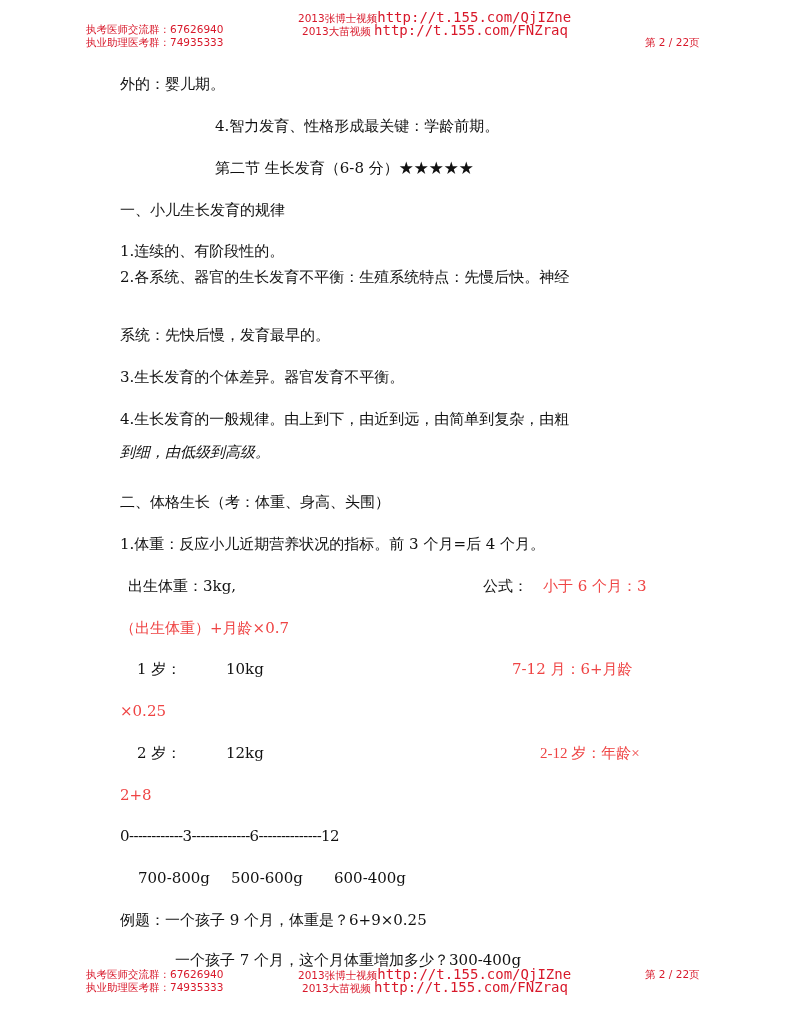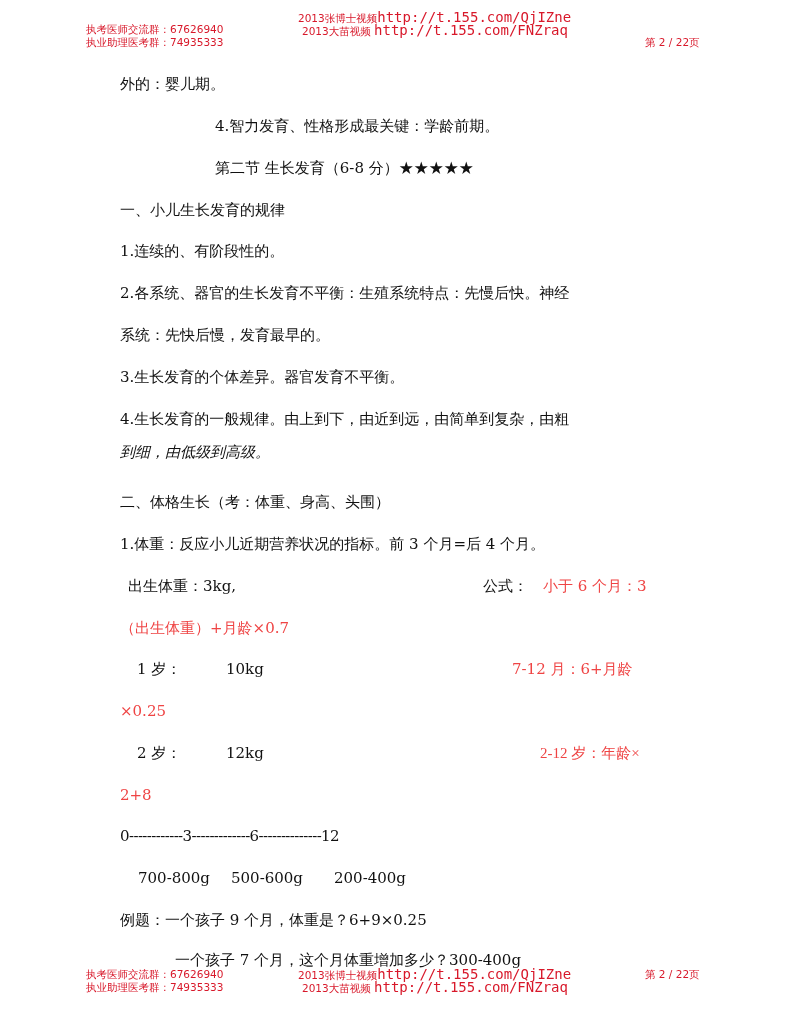--- a/index.html
+++ b/index.html
@@ -35,21 +35,21 @@
   <div class="hdr" style="left:645px; top:36px;">第 2 / 22页</div>
 </div>
 
 <div>
   <div class="line" style="left:120px; top:74px;">外的：婴儿期。</div>
   <div class="line" style="left:215px; top:116px;">4.智力发育、性格形成最关键：学龄前期。</div>
   <div class="line" style="left:215px; top:158px;">第二节 生长发育（6-8 分）★★★★★</div>
 
   <div class="line" style="left:120px; top:200px;">一、小儿生长发育的规律</div>
   <div class="line" style="left:120px; top:241px;">1.连续的、有阶段性的。</div>
-  <div class="line" style="left:120px; top:283px;">2.各系统、器官的生长发育不平衡：生殖系统特点：先慢后快。神经</div>
+  <div class="line" style="left:120px; top:267px;">2.各系统、器官的生长发育不平衡：生殖系统特点：先慢后快。神经</div>
   <div class="line" style="left:120px; top:325px;">系统：先快后慢，发育最早的。</div>
   <div class="line" style="left:120px; top:367px;">3.生长发育的个体差异。器官发育不平衡。</div>
   <div class="line" style="left:120px; top:409px;">4.生长发育的一般规律。由上到下，由近到远，由简单到复杂，由粗</div>
   <div class="line" style="left:120px; top:442px;font-style:italic;">到细，由低级到高级。</div>
 
   <div class="line" style="left:120px; top:492px;">二、体格生长（考：体重、身高、头围）</div>
   <div class="line" style="left:120px; top:534px;">1.体重：反应小儿近期营养状况的指标。前 3 个月=后 4 个月。</div>
 
   <div class="line" style="left:128px; top:576px;">出生体重：3kg,</div>
   <div class="line" style="left:483px; top:576px;">公式：</div>
@@ -62,21 +62,21 @@
   <div class="line red" style="left:120px; top:701px;">×0.25</div>
 
   <div class="line" style="left:137px; top:743px;">2 岁：</div>
   <div class="line" style="left:226px; top:743px;">12kg</div>
   <div class="line red" style="left:540px; top:743px;font-family:Liberation Serif, serif;">2-12 岁：年龄×</div>
   <div class="line red" style="left:120px; top:785px;">2+8</div>
 
   <div class="line" style="left:120px; top:826px; letter-spacing:-0.6px;">0------------3-------------6--------------12</div>
   <div class="line" style="left:138px; top:868px;">700-800g</div>
   <div class="line" style="left:231px; top:868px;">500-600g</div>
-  <div class="line" style="left:334px; top:868px;">200-400g</div>
+  <div class="line" style="left:334px; top:868px;">600-400g</div>
 
   <div class="line" style="left:120px; top:910px;">例题：一个孩子 9 个月，体重是？6+9×0.25</div>
   <div class="line" style="left:175px; top:950px;">一个孩子 7 个月，这个月体重增加多少？300-400g</div>
 </div>
 
 <div>
   <div class="hdr" style="left:86px; top:968px;">执考医师交流群：67626940</div>
   <div class="hdr" style="left:86px; top:981px;">执业助理医考群：74935333</div>
   <div class="hdr" style="left:298px; top:968px;">
     <span>2013张博士视频</span><span class="mono">http://t.155.com/QjIZne</span>

